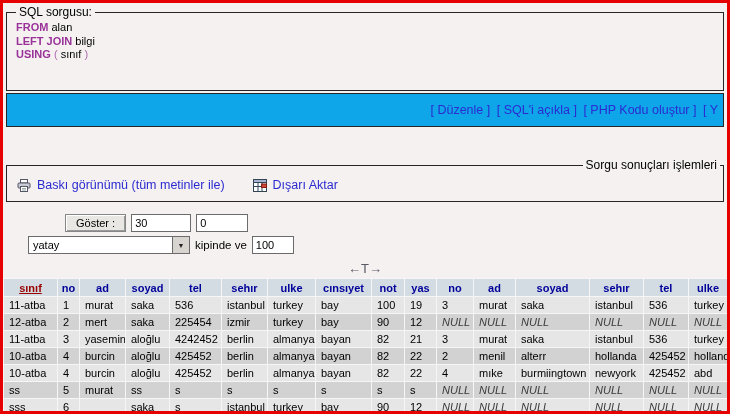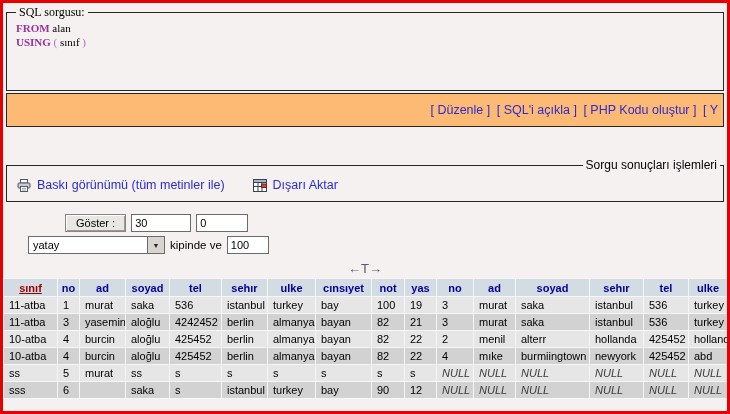--- a/index.html
+++ b/index.html
@@ -4,46 +4,46 @@
 <style>
   html,body{margin:0;padding:0;}
   .frame{
     width:730px;height:414px;box-sizing:border-box;
     border:3px solid #e60000;background:#f5f1f1;
     font-family:"Liberation Sans",sans-serif;color:#000;
     overflow:hidden;position:relative;
   }
   fieldset{border:1px solid #262626;margin:0 3px;padding:0 6px 4px 6px;background:transparent;}
   legend{font-size:12px;padding:0 3px;margin-left:3px;}
-  .sql-fieldset{margin-top:2px;height:86px;box-sizing:border-box;font-family:Liberation Serif, serif;}
+  .sql-fieldset{margin-top:2px;height:86px;box-sizing:border-box;}
   .sql-code{font-size:11px;line-height:13.5px;padding:2px 0 0 3px;}
   .sql-code .kw{color:#993399;font-weight:bold;}
   .sql-code .star{color:#cc4422;font-weight:bold;}
   .sql-code .num{color:#339999;}
   .sql-code .paren{color:#b06ab0;}
   .sql-code .plain{color:#000;}
   .links-bar{
-    margin:2px 3px 0;background:#fdba74;border:1px solid #262626;
+    margin:2px 3px 0;background:#0ea5e9;border:1px solid #262626;
     padding:9px 5px;text-align:right;font-size:12.5px;white-space:nowrap;overflow:hidden;
   }
   .qlink{color:#2b2bd0;text-decoration:none;margin-left:3px;cursor:pointer;}
   .ops-fieldset{margin-top:31px;padding-bottom:7px;text-align:right;}
   .ops-links{display:flex;align-items:center;gap:28px;padding:6px 4px 2px;}
   .ops-link{color:#2b2bd0;text-decoration:none;font-size:12.5px;display:inline-flex;align-items:center;gap:6px;cursor:pointer;}
   .ops-link .icn{display:inline-flex;line-height:0;}
   .form-line{font-size:11.5px;display:flex;align-items:center;gap:5px;}
   .line1{margin:12px 0 0 62px;}
   .line2{margin:4px 0 0 25px;}
   .txt{border:1px solid #6b6b6b;font:11px "Liberation Sans",sans-serif;padding:1px 3px;height:14px;background:#fff;box-sizing:content-box;}
   .w-rows{width:52px;} .w-start{width:44px;} .w-repeat{width:34px;}
   .show-btn{
     font:11px "Liberation Sans",sans-serif;background:#e9e7e4;border:1px solid #868686;
     box-shadow:inset 1px 1px 0 #ffffff, inset -1px -1px 0 #9a9a9a;padding:2px 10px;cursor:pointer;
   }
-  .select{display:inline-flex;width:137px;height:18px;border:1px solid #6b6b6b;background:#fff;box-sizing:border-box;align-items:center;cursor:pointer;}
+  .select{display:inline-flex;width:162px;height:18px;border:1px solid #6b6b6b;background:#fff;box-sizing:border-box;align-items:center;cursor:pointer;}
   .sel-val{flex:1;font-size:11px;padding-left:4px;}
   .sel-arrow{width:16px;align-self:stretch;background:#d8d4cf;border-left:1px solid #6b6b6b;font-size:7px;display:flex;align-items:center;justify-content:center;color:#222;}
   .table-nav{text-align:center;color:#5a5a66;font-size:13px;margin:7px 0 2px;cursor:pointer;letter-spacing:0;}
   .results-table{border-collapse:collapse;table-layout:fixed;width:724px;font-size:11px;margin-top:2px;}
   .results-table th{background:#d3dce3;padding:2px 2px;border:1px solid #f6f6f6;text-align:center;height:13px;overflow:hidden;white-space:nowrap;}
   .results-table th a{color:#000099;font-weight:bold;text-decoration:none;font-size:11px;cursor:pointer;}
   .results-table th a.sorted{color:#990000;text-decoration:underline;}
   .results-table td{padding:1px 5px;border:1px solid #f6f6f6;height:14px;overflow:hidden;white-space:nowrap;text-align:left;}
   .results-table tbody tr:nth-child(odd) td{background:#e6e6e6;}
   .results-table tbody tr:nth-child(even) td{background:#d2d2d2;}
@@ -51,20 +51,21 @@
 </style>
 </head>
 <body>
 
 <div class="frame">
 
   <fieldset class="sql-fieldset">
     <legend>SQL sorgusu:</legend>
     <div class="sql-code" id="sql-code">
         <div><span class="kw">FROM</span><span class="plain"> alan</span></div>
+        <div><span class="kw">LEFT JOIN</span><span class="plain"> bilgi</span></div>
         <div><span class="kw">USING</span><span class="paren"> ( </span><span class="plain">sınıf</span><span class="paren"> )</span></div>
       </div>
   </fieldset>
 
   <div class="links-bar" id="query-links"><a class="qlink">[ Düzenle ]</a> <a class="qlink">[ SQL'i açıkla ]</a> <a class="qlink">[ PHP Kodu oluştur ]</a> <a class="qlink">[ Y</a> </div>
 
   <fieldset class="ops-fieldset">
     <legend>Sorgu sonuçları işlemleri</legend>
     <div class="ops-links" id="ops-links">
         <a class="ops-link">
@@ -164,20 +165,38 @@
           <td>100</td>
           <td>19</td>
           <td>3</td>
           <td>murat</td>
           <td>saka</td>
           <td>istanbul</td>
           <td>536</td>
           <td>turkey</td>
         </tr>
         <tr>
+          <td>12-atba</td>
+          <td>2</td>
+          <td>mert</td>
+          <td>saka</td>
+          <td>225454</td>
+          <td>izmir</td>
+          <td>turkey</td>
+          <td>bay</td>
+          <td>90</td>
+          <td>12</td>
+          <td class="null">NULL</td>
+          <td class="null">NULL</td>
+          <td class="null">NULL</td>
+          <td class="null">NULL</td>
+          <td class="null">NULL</td>
+          <td class="null">NULL</td>
+        </tr>
+        <tr>
           <td>11-atba</td>
           <td>3</td>
           <td>yasemin</td>
           <td>aloğlu</td>
           <td>4242452</td>
           <td>berlin</td>
           <td>almanya</td>
           <td>bayan</td>
           <td>82</td>
           <td>21</td>

